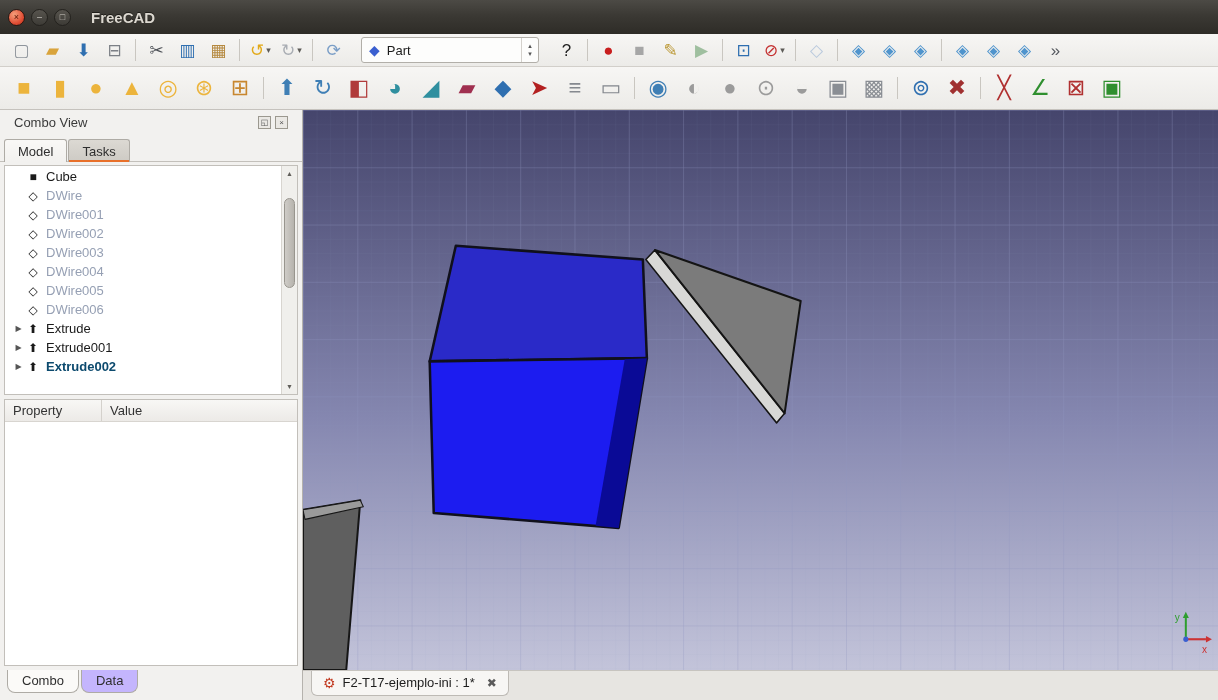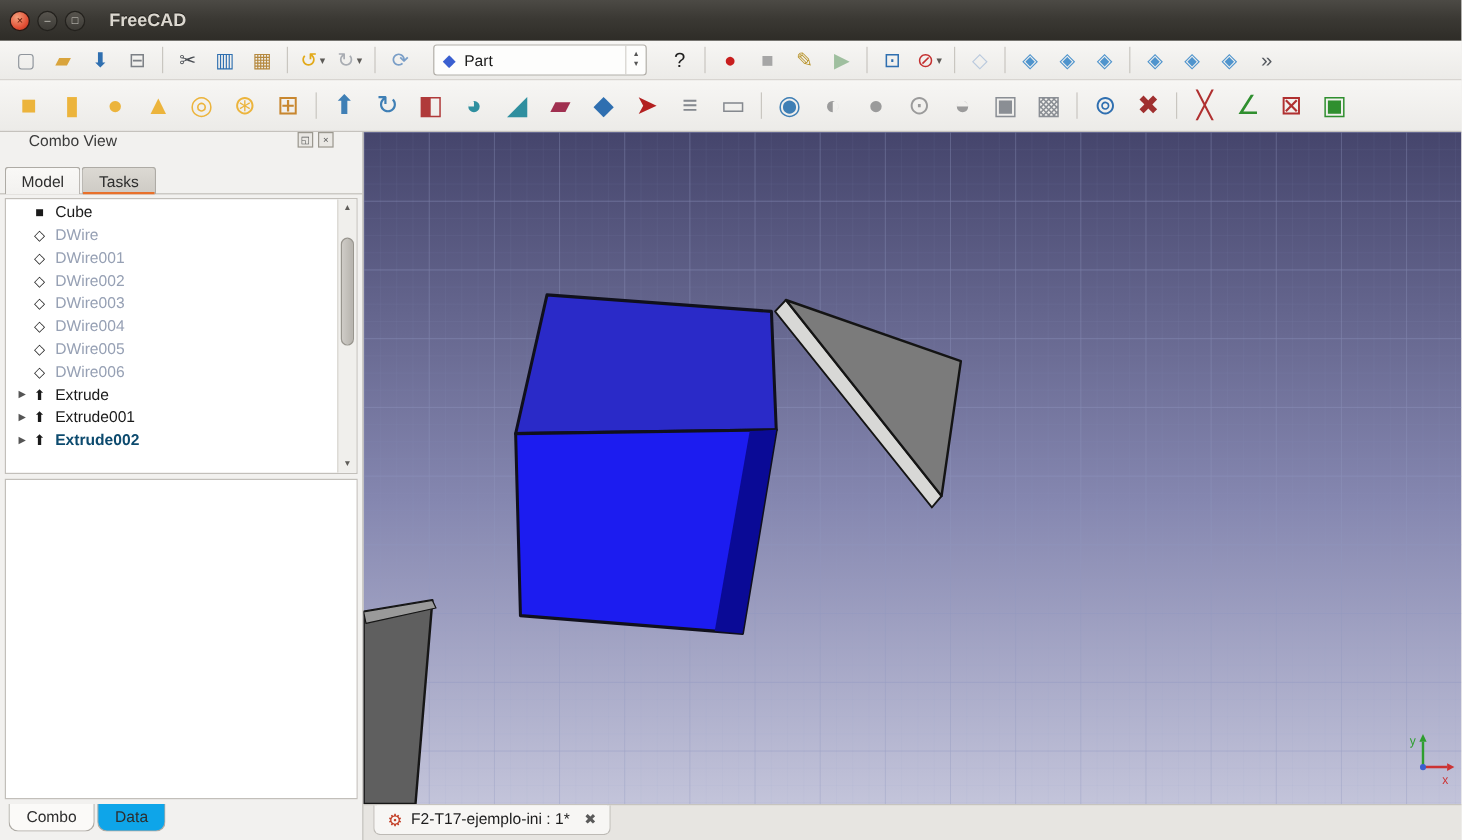--- a/index.html
+++ b/index.html
@@ -29,21 +29,21 @@
   .wb-combo { width: 178px; height: 26px; background: #fdfdfc; border: 1px solid #b2afa9; border-radius: 3px; display: flex; align-items: center; margin: 0 12px; padding-left: 7px; }
   .wb-icon { color: #3a5fd0; font-size: 14px; margin-right: 7px; }
   .wb-label { flex: 1; font-size: 13px; color: #1c1c1c; }
   .wb-spin { width: 17px; height: 100%; border-left: 1px solid #d4d1cc; display: flex; flex-direction: column; align-items: center; justify-content: center; font-size: 7px; color: #555; line-height: 1.1; }
 
   
   .main { flex: 1 1 auto; display: flex; height: 558px; min-height: 0; }
 
   
   .combo { width: 303px; flex: 0 0 303px; border-right: 1px solid #b5b2ad; display: flex; flex-direction: column; background: #f2f1ef; }
-  .cv-header { height: 25px; flex: 0 0 25px; display: flex; align-items: flex-start; padding: 0 24px; font-size: 13px; color: #3a3a3a; }
+  .cv-header { height: 25px; flex: 0 0 25px; display: flex; align-items: center; padding: 0 14px; font-size: 13px; color: #3a3a3a; }
   .cv-controls { margin-left: auto; display: flex; gap: 4px; }
   .cv-ctrl { width: 13px; height: 13px; border: 1px solid #9b988f; background: #eae8e4; font-size: 8px; display: flex; align-items: center; justify-content: center; color: #555; }
   .cv-tabs { height: 27px; flex: 0 0 27px; display: flex; align-items: flex-end; padding: 0 4px; gap: 1px; border-bottom: 1px solid #c3c0bb; }
   .cv-tab { background: linear-gradient(#dcd9d3,#cdcac4); border: 1px solid #aeaba5; border-bottom: none; border-radius: 3px 3px 0 0; padding: 4px 13px 3px; font-size: 13px; color: #2e2e2e; position: relative; top: 1px; }
   .cv-tab.active { background: linear-gradient(#f9f8f6,#f2f1ef); }
   .cv-tab:not(.active) { box-shadow: inset 0 -2px 0 #e8702a; }
 
   .tree-box { margin: 3px 4px 0; height: 230px; flex: 0 0 230px; background: #fff; border: 1px solid #c2bfba; position: relative; overflow: hidden; }
   .tree-header { height: 22px; line-height: 22px; padding-left: 8px; font-size: 13px; color: #333; background: linear-gradient(#f8f7f5,#eceae7); border-bottom: 1px solid #d8d5d0; width: 180px; position: relative; }
   .tree-header::after { content: ""; position: absolute; right: -7px; top: 0; width: 14px; height: 100%; background: inherit; transform: skewX(18deg); border-right: 1px solid #c6c3be; border-bottom: 1px solid #d8d5d0; }
@@ -58,21 +58,21 @@
   .scroll-arrow.down { position: absolute; bottom: 0; width: 100%; }
   .scroll-thumb { position: absolute; top: 32px; left: 2px; width: 11px; height: 90px; background: linear-gradient(90deg,#cfccc7,#b6b3ad); border: 1px solid #98958e; border-radius: 6px; }
 
   .prop-box { margin: 4px 4px; flex: 1 1 auto; background: #fff; border: 1px solid #c2bfba; display: flex; flex-direction: column; min-height: 0; }
   .prop-header { height: 22px; flex: 0 0 22px; display: flex; background: linear-gradient(#f8f7f5,#eceae7); border-bottom: 1px solid #d8d5d0; font-size: 13px; color: #333; }
   .prop-col1 { width: 97px; line-height: 22px; padding-left: 8px; border-right: 1px solid #d4d1cc; }
   .prop-col2 { line-height: 22px; padding-left: 8px; }
   .prop-body { flex: 1; background: #fff; }
 
   .cv-bottom { height: 30px; flex: 0 0 30px; display: flex; align-items: flex-start; padding-left: 7px; }
-  .bt-tab { background: #0ea5e9; border: 1px solid #aeaba5; border-top: none; border-radius: 0 0 8px 8px; padding: 3px 14px 4px; font-size: 13px; color: #2e2e2e; margin-right: 2px; }
+  .bt-tab { background: #c4b5fd; border: 1px solid #aeaba5; border-top: none; border-radius: 0 0 8px 8px; padding: 3px 14px 4px; font-size: 13px; color: #2e2e2e; margin-right: 2px; }
   .bt-tab.active { background: #fbfaf8; }
 
   
   .vp-col { flex: 1 1 auto; display: flex; flex-direction: column; min-width: 0; }
   .viewport { flex: 1 1 auto; min-height: 0; position: relative; }
   .viewport svg { display: block; width: 100%; height: 100%; }
   .doc-strip { height: 30px; flex: 0 0 30px; background: #e7e5e1; border-top: 1px solid #c7c4bf; display: flex; align-items: flex-start; padding-left: 8px; }
   .doc-tab { display: flex; align-items: center; gap: 7px; background: #f7f6f4; border: 1px solid #bdbab5; border-top: none; border-radius: 0 0 6px 6px; padding: 4px 11px 5px; font-size: 13px; color: #1d1d1d; }
   .doc-icon { color: #c23b22; font-size: 14px; line-height: 1; }
   .doc-close { color: #5a5a5a; font-size: 12px; margin-left: 5px; line-height: 1; }
@@ -483,20 +483,24 @@
             </div>
           </div>
         <div class="tree-scroll" data-name="tree-scrollbar">
           <div class="scroll-arrow" data-name="scroll-up-icon">▲</div>
           <div class="scroll-thumb" data-name="scroll-thumb"></div>
           <div class="scroll-arrow down" data-name="scroll-down-icon">▼</div>
         </div>
       </div>
 
       <div class="prop-box" data-name="property-editor-panel">
+        <div class="prop-header" data-name="property-header-row">
+          <div class="prop-col1" data-name="property-column-header">Property</div>
+          <div class="prop-col2" data-name="value-column-header">Value</div>
+        </div>
         <div class="prop-body" data-name="property-editor-body"></div>
       </div>
 
       <div class="cv-bottom" data-name="property-view-tabs">
 
           <div class="bt-tab active" data-name="tab-view">Combo</div>
 
           <div class="bt-tab" data-name="tab-data">Data</div>
         </div>
     </div>

